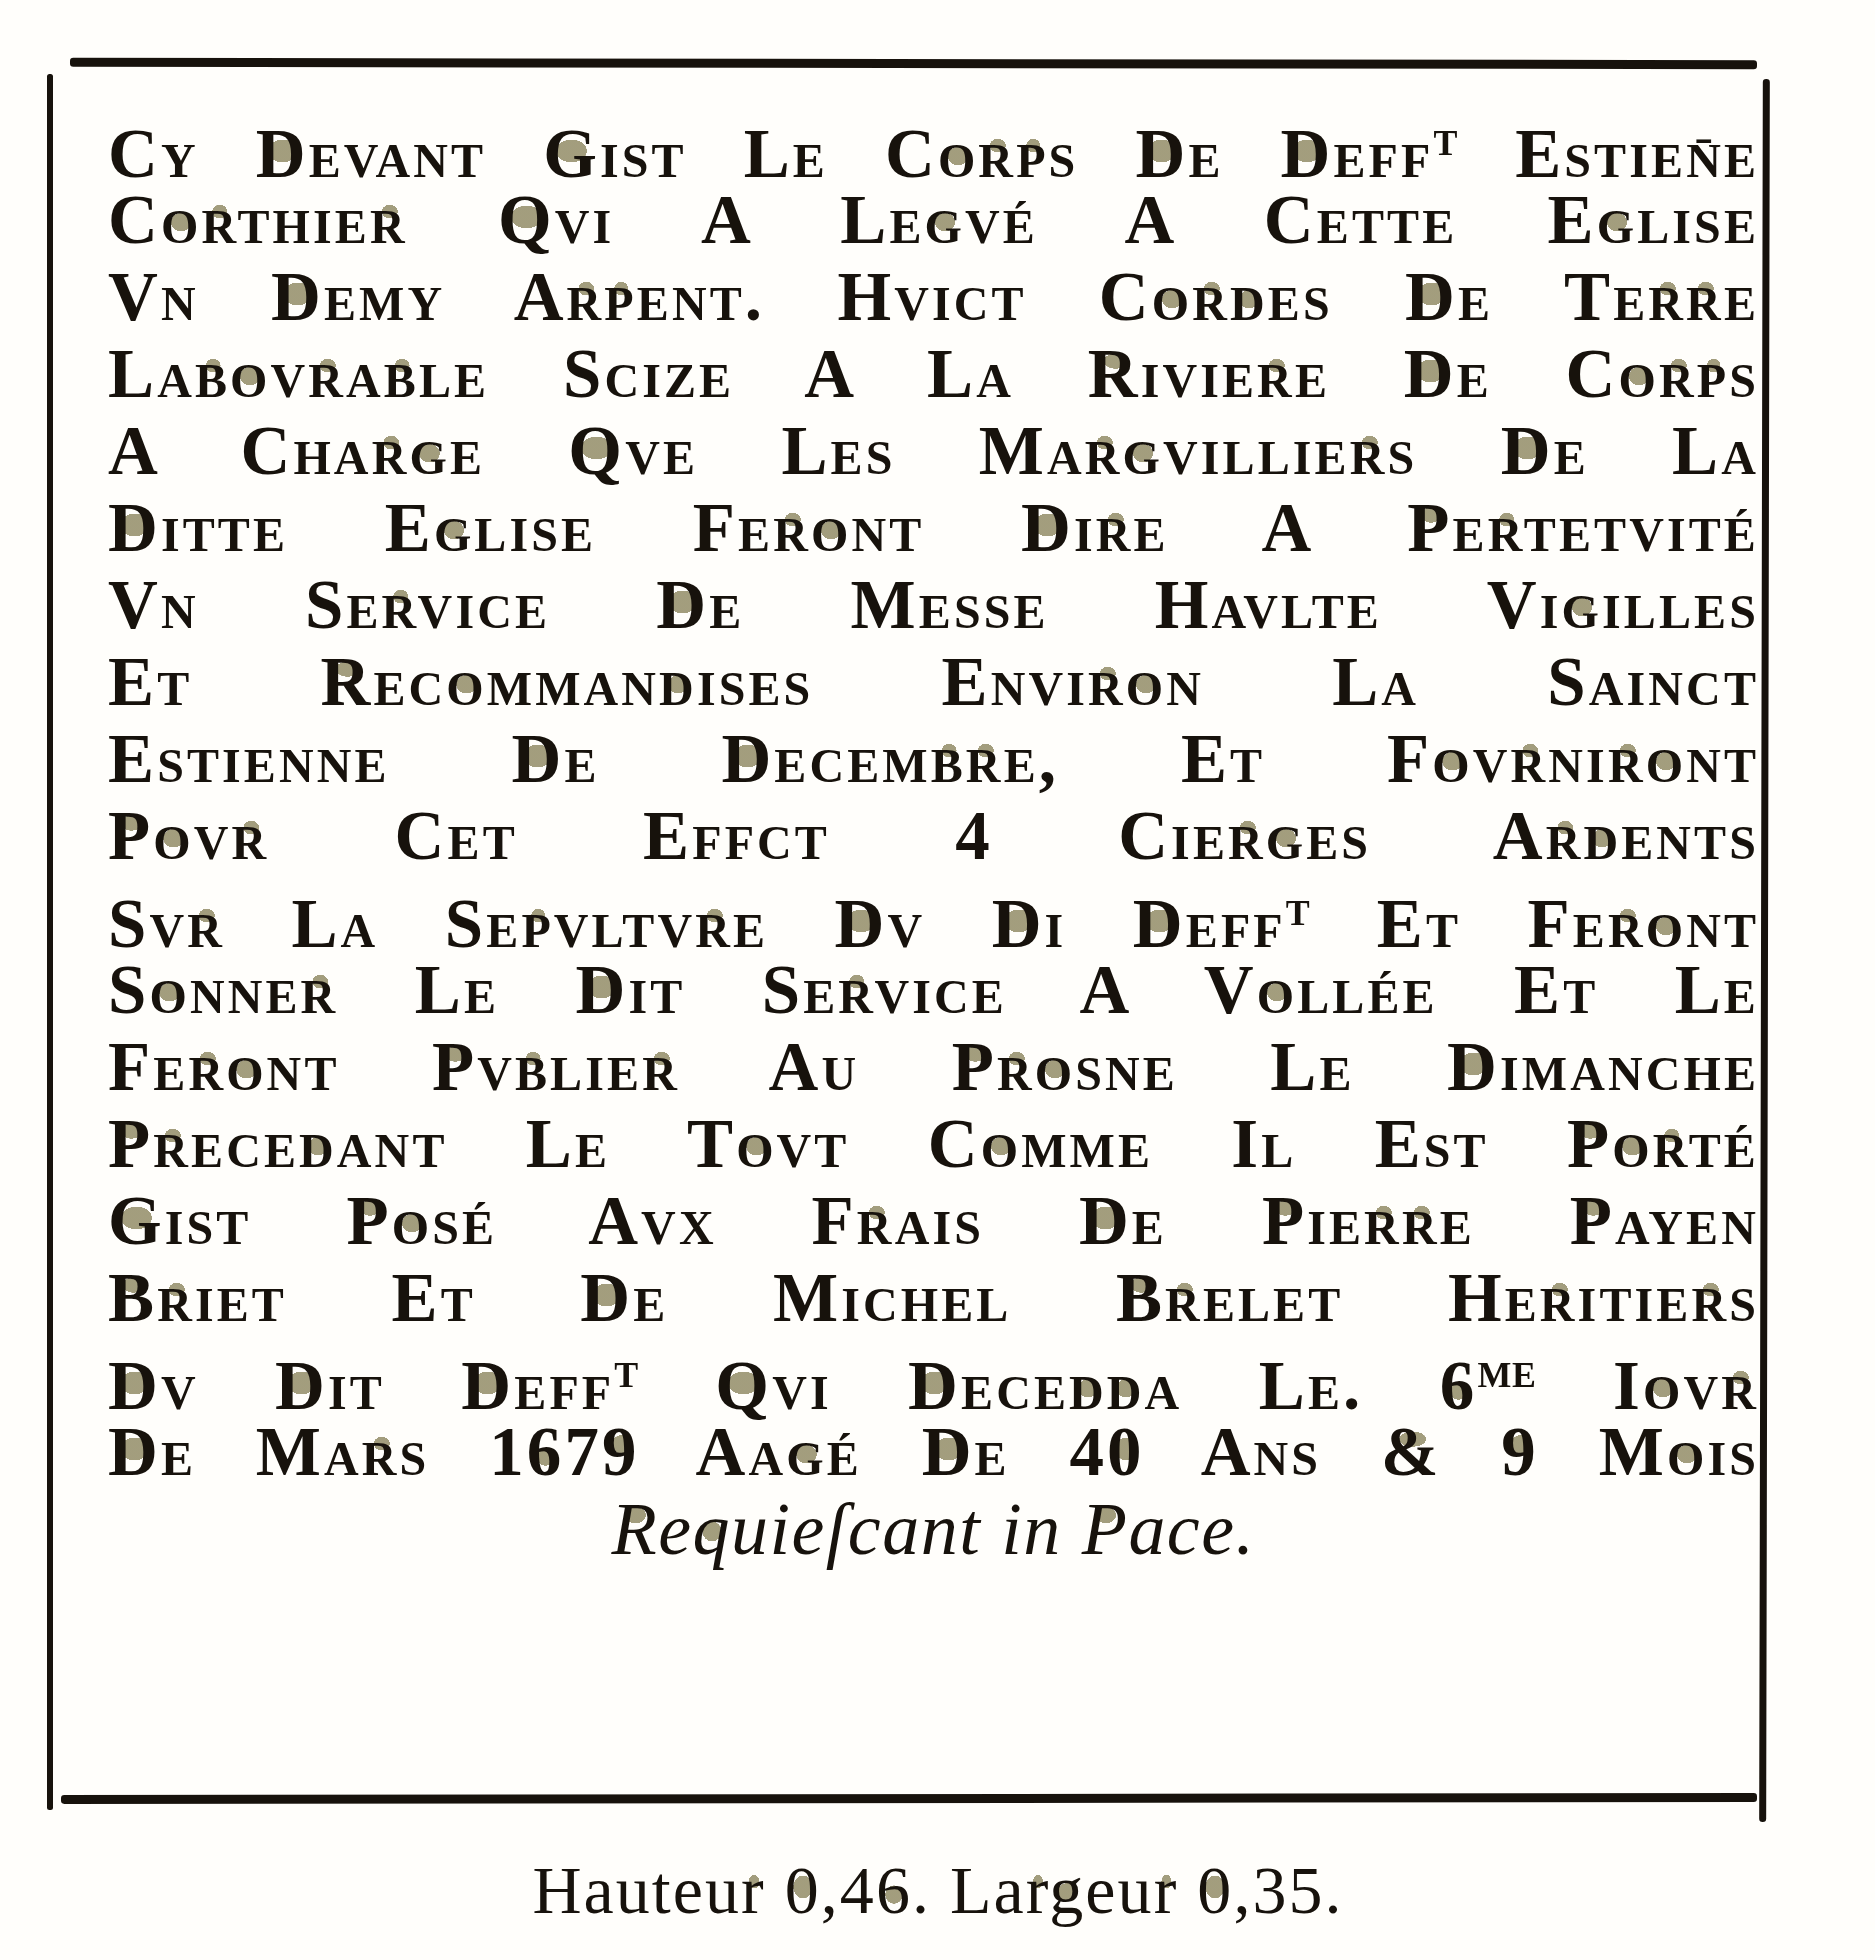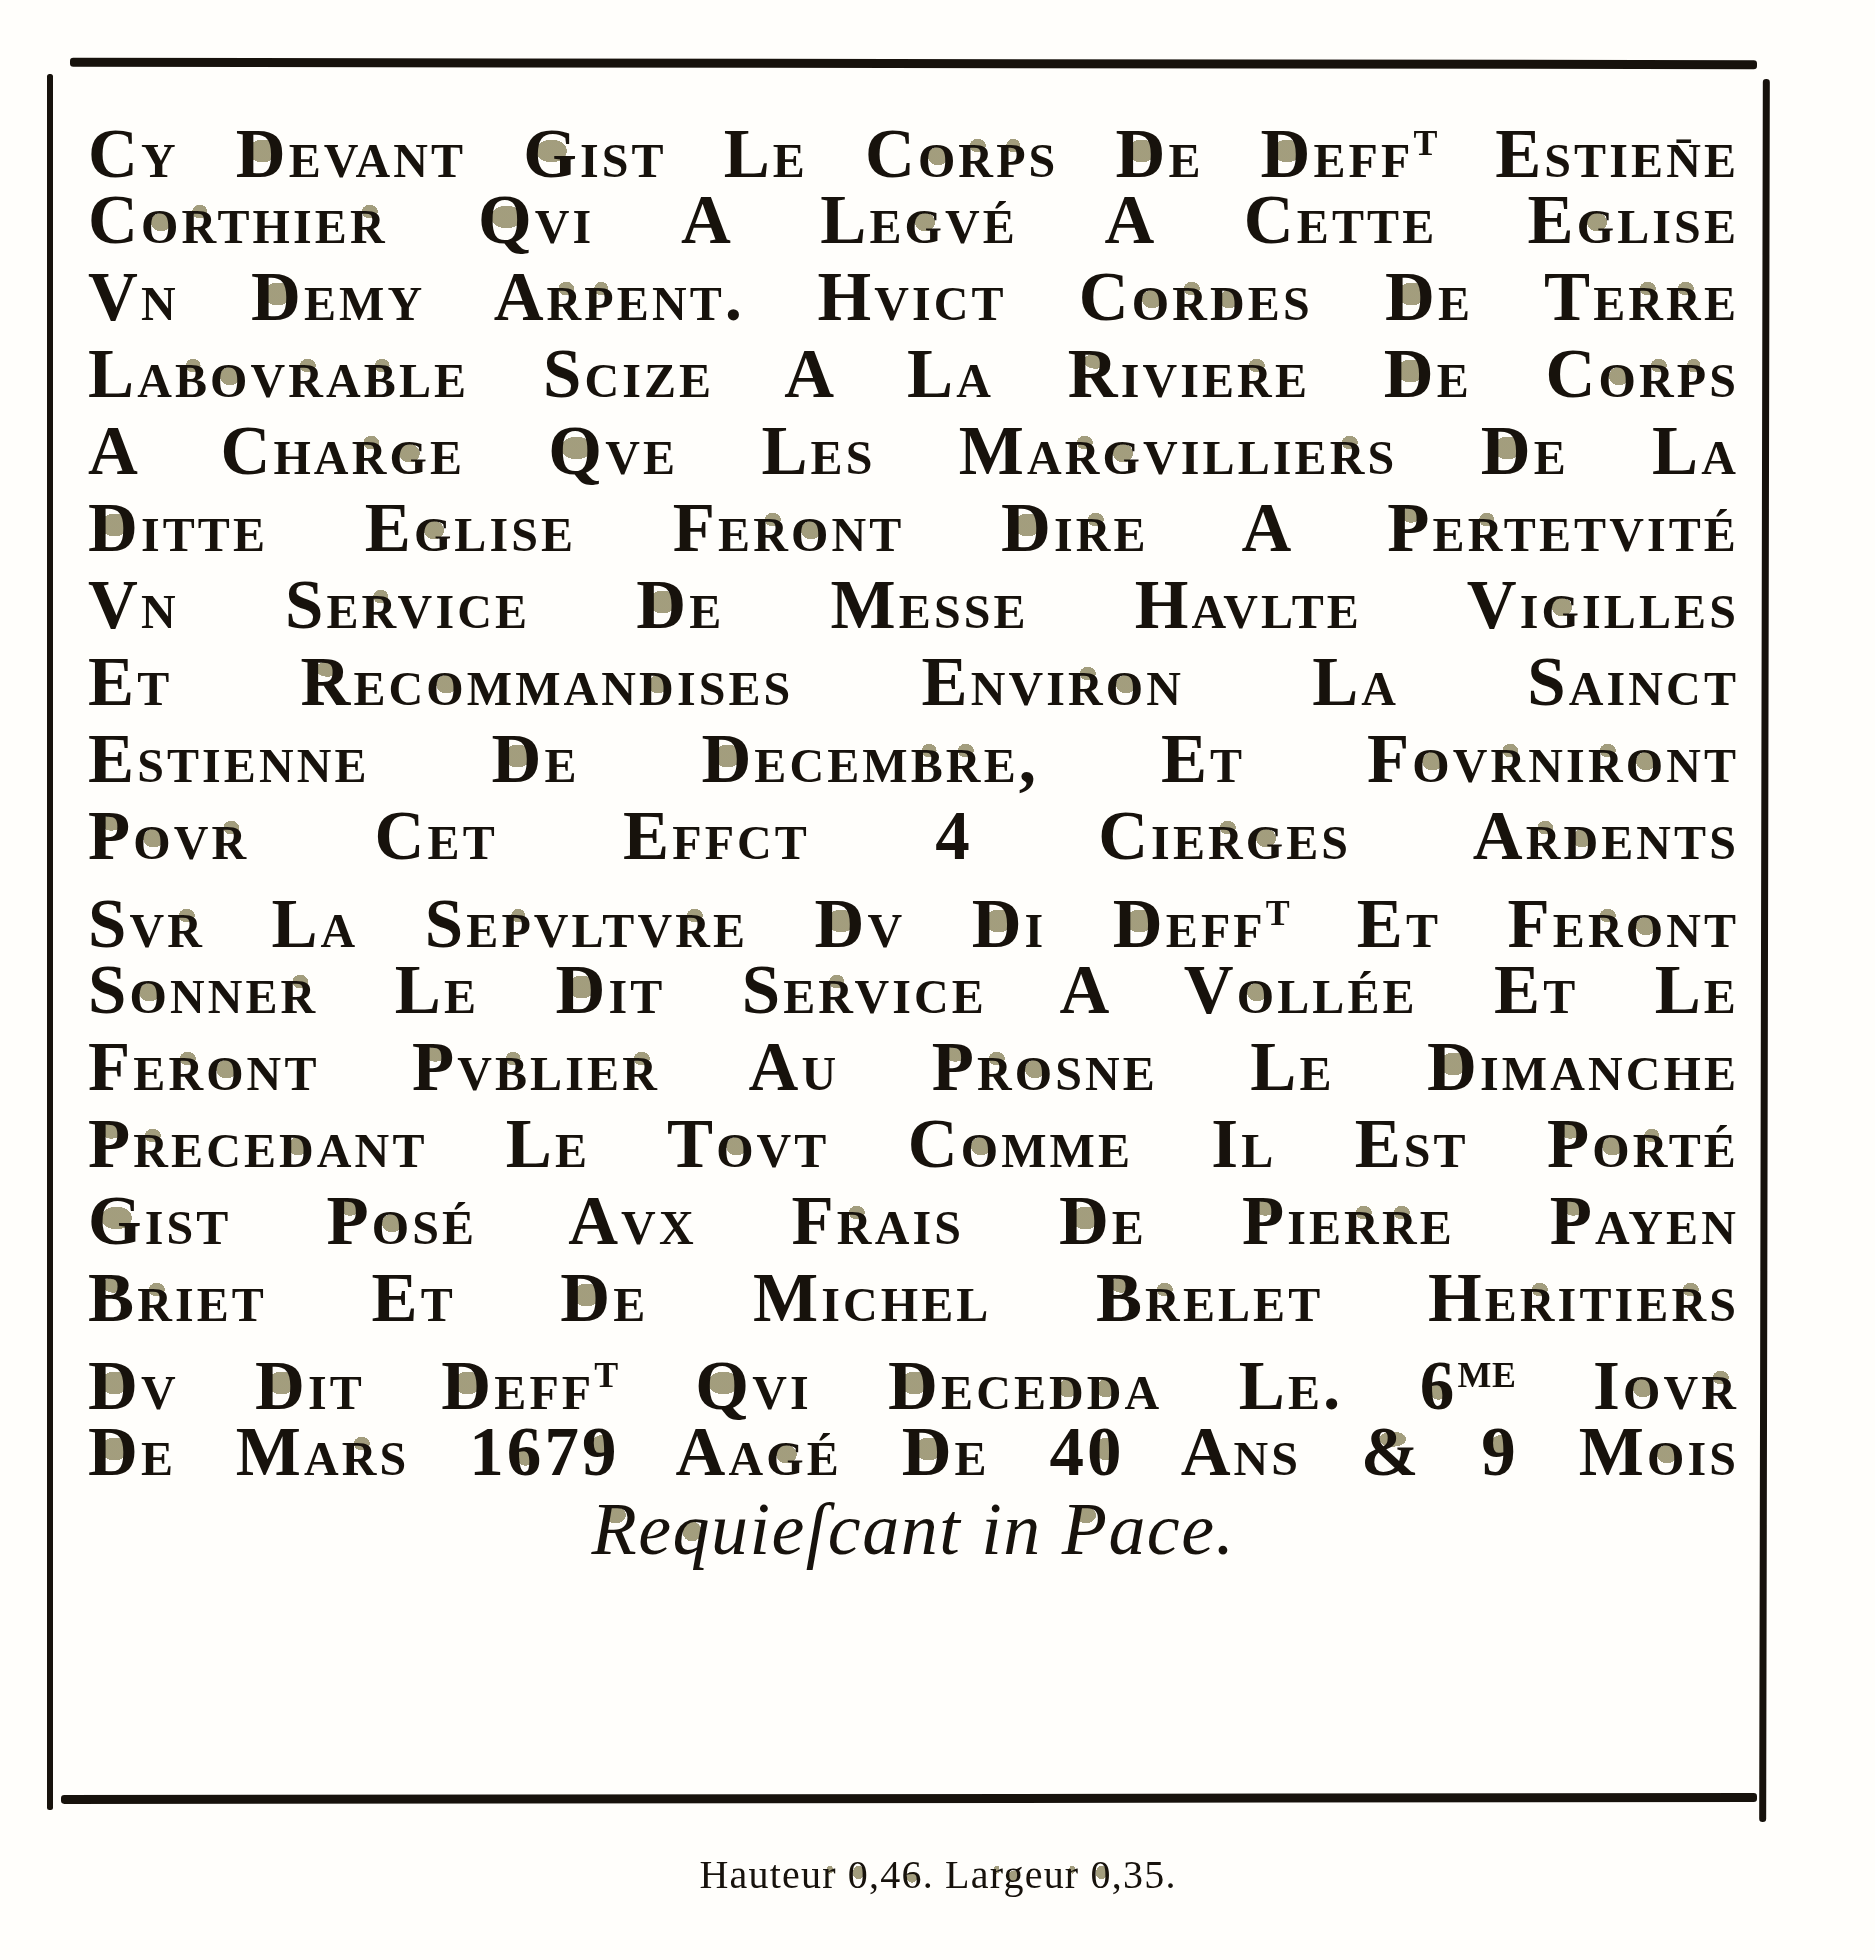--- a/index.html
+++ b/index.html
@@ -18,21 +18,21 @@
   }
   
   .rule{position:absolute;background:var(--ink);}
   .rule.top{left:70px;top:59px;width:1687px;height:9px;transform:rotate(0.08deg);border-radius:3.3px;}
   .rule.left{left:47px;top:74px;width:5.7px;height:1736px;border-radius:2.5px;}
   .rule.right{left:1761px;top:79px;width:7.4px;height:1743px;transform:rotate(0.12deg);border-radius:3.3px;}
   .rule.bottom{left:61px;top:1794px;width:1696px;height:9px;transform:rotate(-0.06deg);border-radius:3.3px;}
 
   .epitaph{
     position:absolute;
-    left:88px;top:105px;width:1651px;
+    left:108px;top:105px;width:1651px;
     font-weight:700;
     font-size:69px;
     letter-spacing:0.045em;
   }
   .line{
     font-variant:small-caps;
     line-height:77px;
     height:77px;
     text-align:justify;
     text-align-last:justify;
@@ -49,21 +49,21 @@
     font-weight:400;
     font-size:74px;
     text-align:center;
     text-align-last:center;
     letter-spacing:0.02em;
   }
   .caption{
     position:absolute;
     left:0;top:1851px;width:1876px;
     text-align:center;
-    font-size:40px;
+    font-size:68px;
     font-weight:400;
     letter-spacing:0.03em;
   }
   
   .cA{background:radial-gradient(ellipse 27% 15% at 50% 46%,var(--olive) 99%,transparent 100%);}
   .ca{background:radial-gradient(ellipse 25% 12% at 50% 53%,var(--olive) 99%,transparent 100%);}
   .cB{background:radial-gradient(ellipse 22% 10% at 52% 33%,var(--olive) 99%,transparent 100%);}
   .cb{background:radial-gradient(ellipse 21% 9% at 52% 39%,var(--olive) 99%,transparent 100%);}
   .c6{background:radial-gradient(ellipse 24% 12% at 50% 56%,var(--olive) 99%,transparent 100%);}
   .c9{background:radial-gradient(ellipse 24% 12% at 50% 40%,var(--olive) 99%,transparent 100%);}

